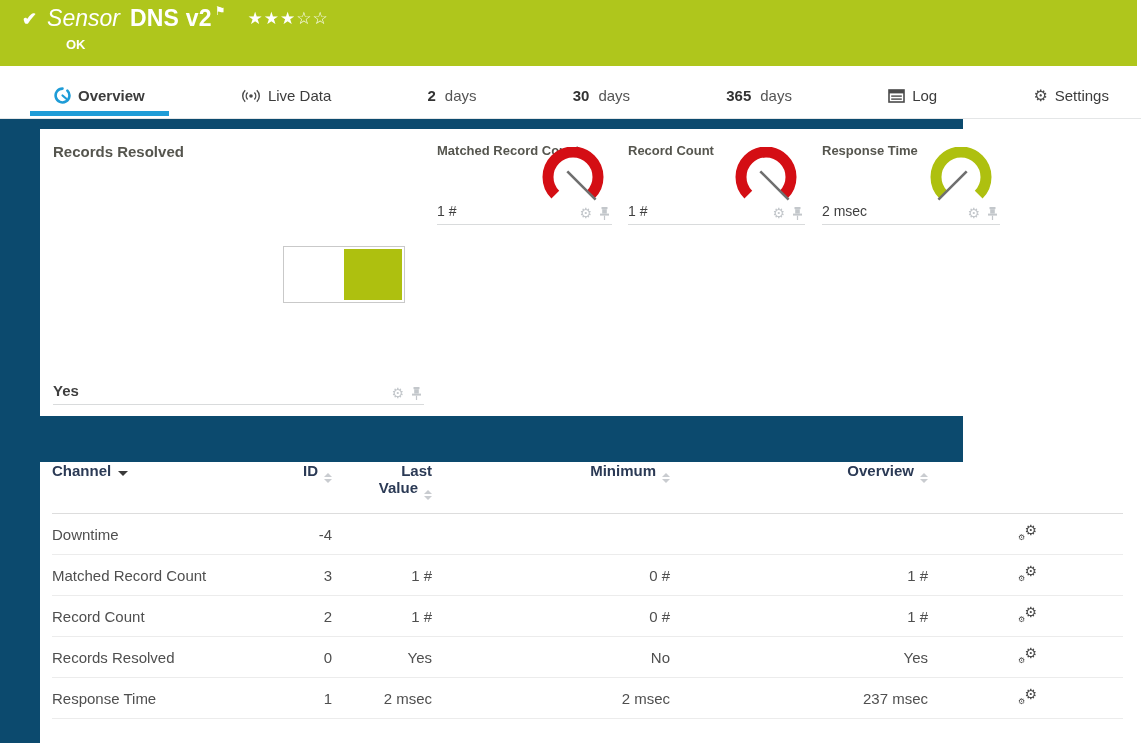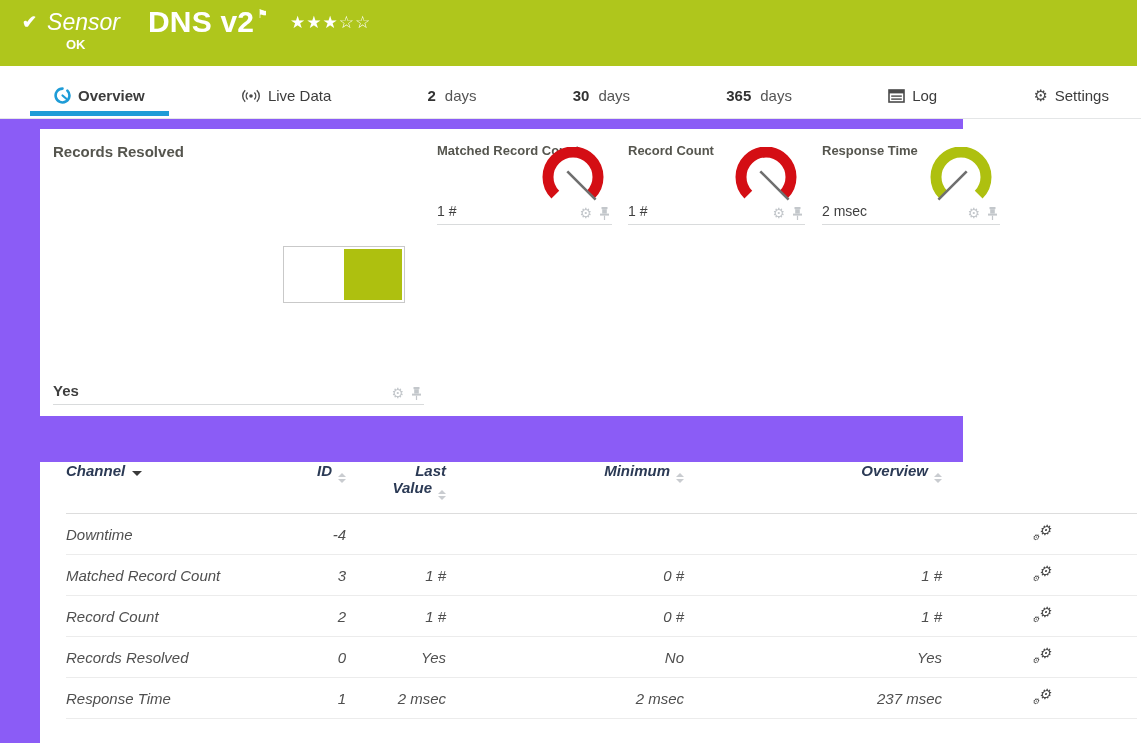--- a/index.html
+++ b/index.html
@@ -5,40 +5,40 @@
   * { margin:0; padding:0; box-sizing:border-box; }
   html,body { width:1141px; height:743px; overflow:hidden; background:#ffffff;
               font-family:"Liberation Sans", sans-serif; }
   .page { position:relative; width:1141px; height:743px; }
 
   
   .hdr { position:absolute; left:0; top:0; width:1137px; height:66px; background:#afc61c; color:#fff; }
   .hdr-line1 { position:absolute; left:22px; top:5px; display:flex; align-items:center; }
   .hdr-check { font-size:18px; font-weight:bold; margin-right:10px; }
   .hdr-sensor { font-style:italic; font-size:23px; font-weight:400; margin-right:10px; }
-  .hdr-name { font-size:30px; font-weight:700; letter-spacing:0.2px;margin-left:18px; }
+  .hdr-name { font-size:23px; font-weight:700; letter-spacing:0.2px; }
   .hdr-flag { font-size:12px; position:relative; top:-8px; margin-left:3px; }
   .hdr-stars { font-size:17px; letter-spacing:1px; margin-left:22px; }
   .hdr-status { position:absolute; left:66px; top:37px; font-size:13px; font-weight:700; }
 
   
   .tabbar { position:absolute; left:0; top:66px; width:1141px; height:53px; background:#fff;
             border-bottom:1px solid #e4e6e7; display:flex; justify-content:space-between;
             align-items:flex-end; padding:0 8px 0 30px; }
   .tab { position:relative; display:flex; align-items:center; gap:7px; padding:0 24px 14px 24px;
          font-size:15px; color:#3c3c3c; cursor:pointer; white-space:nowrap; }
   .tab.active { font-weight:700; }
   .tab.active::after { content:""; position:absolute; left:0; right:0; bottom:2px; height:5px; background:#1e9cd7; }
   .tab .num { font-weight:700; color:#333; margin-right:2px; }
   .tab .unit { color:#555; }
   .tab svg { display:block; }
   .tab .gear-glyph { font-size:16px; color:#4a4a4a; line-height:1; }
 
   
-  .content { position:absolute; left:0; top:119px; width:963px; height:624px; background:#8b5cf6; }
+  .content { position:absolute; left:0; top:119px; width:963px; height:624px; background:#0c4a6e; }
   .panel { position:relative; margin-left:40px; width:1097px; background:#fff; }
   .panel1 { margin-top:10px; height:287px; }
   .panel2 { margin-top:16px; height:311px; }
 
   
   .tile { position:absolute; border-bottom:1px solid #d9dbdc; }
   .tile-title { font-size:15px; font-weight:700; color:#55554e; }
   .gauge-title { font-size:13px; font-weight:700; color:#55554e; }
   .tile-value { position:absolute; left:0; bottom:5px; font-size:14px; color:#3f3f3f; }
   .tile-value.big { font-weight:700; font-size:15px; }
@@ -50,22 +50,22 @@
             border:1px solid #c9c9c9; background:#fff; }
   .barfill { position:absolute; top:2px; right:2px; bottom:2px; width:calc(50% - 2px); }
 
   .gtile { top:14px; height:82px; }
   .gtileB { left:397px; width:175px; }
   .gtileC { left:588px; width:177px; }
   .gtileD { left:782px; width:178px; }
   .gauge-svg { position:absolute; right:4px; top:4px; }
 
   
-  table { border-collapse:collapse; margin:46px 0 0 26px; width:1071px; table-layout:fixed;
-          font-size:15px; color:#4f4f4f;font-style:italic; }
+  table { border-collapse:collapse; margin:46px 0 0 12px; width:1071px; table-layout:fixed;
+          font-size:15px; color:#4f4f4f; }
   col.c-channel { width:240px; } col.c-id { width:40px; } col.c-last { width:100px; }
   col.c-min { width:238px; } col.c-max { width:258px; } col.c-gear { width:195px; }
   th { font-weight:700; color:#2b3a55; text-align:right; vertical-align:top;
        padding-bottom:14px; border-bottom:1px solid #dddddd; font-size:15px; }
   th.left { text-align:left; }
   td { height:41px; border-bottom:1px solid #ececec; text-align:right; }
   td.left { text-align:left; }
   td.gear-cell { padding-right:86px; }
   .sort { display:inline-flex; flex-direction:column; gap:2px; margin-left:6px; position:relative; top:1px; }
   .sort i { display:block; width:0; height:0; border-left:4px solid transparent; border-right:4px solid transparent; }

